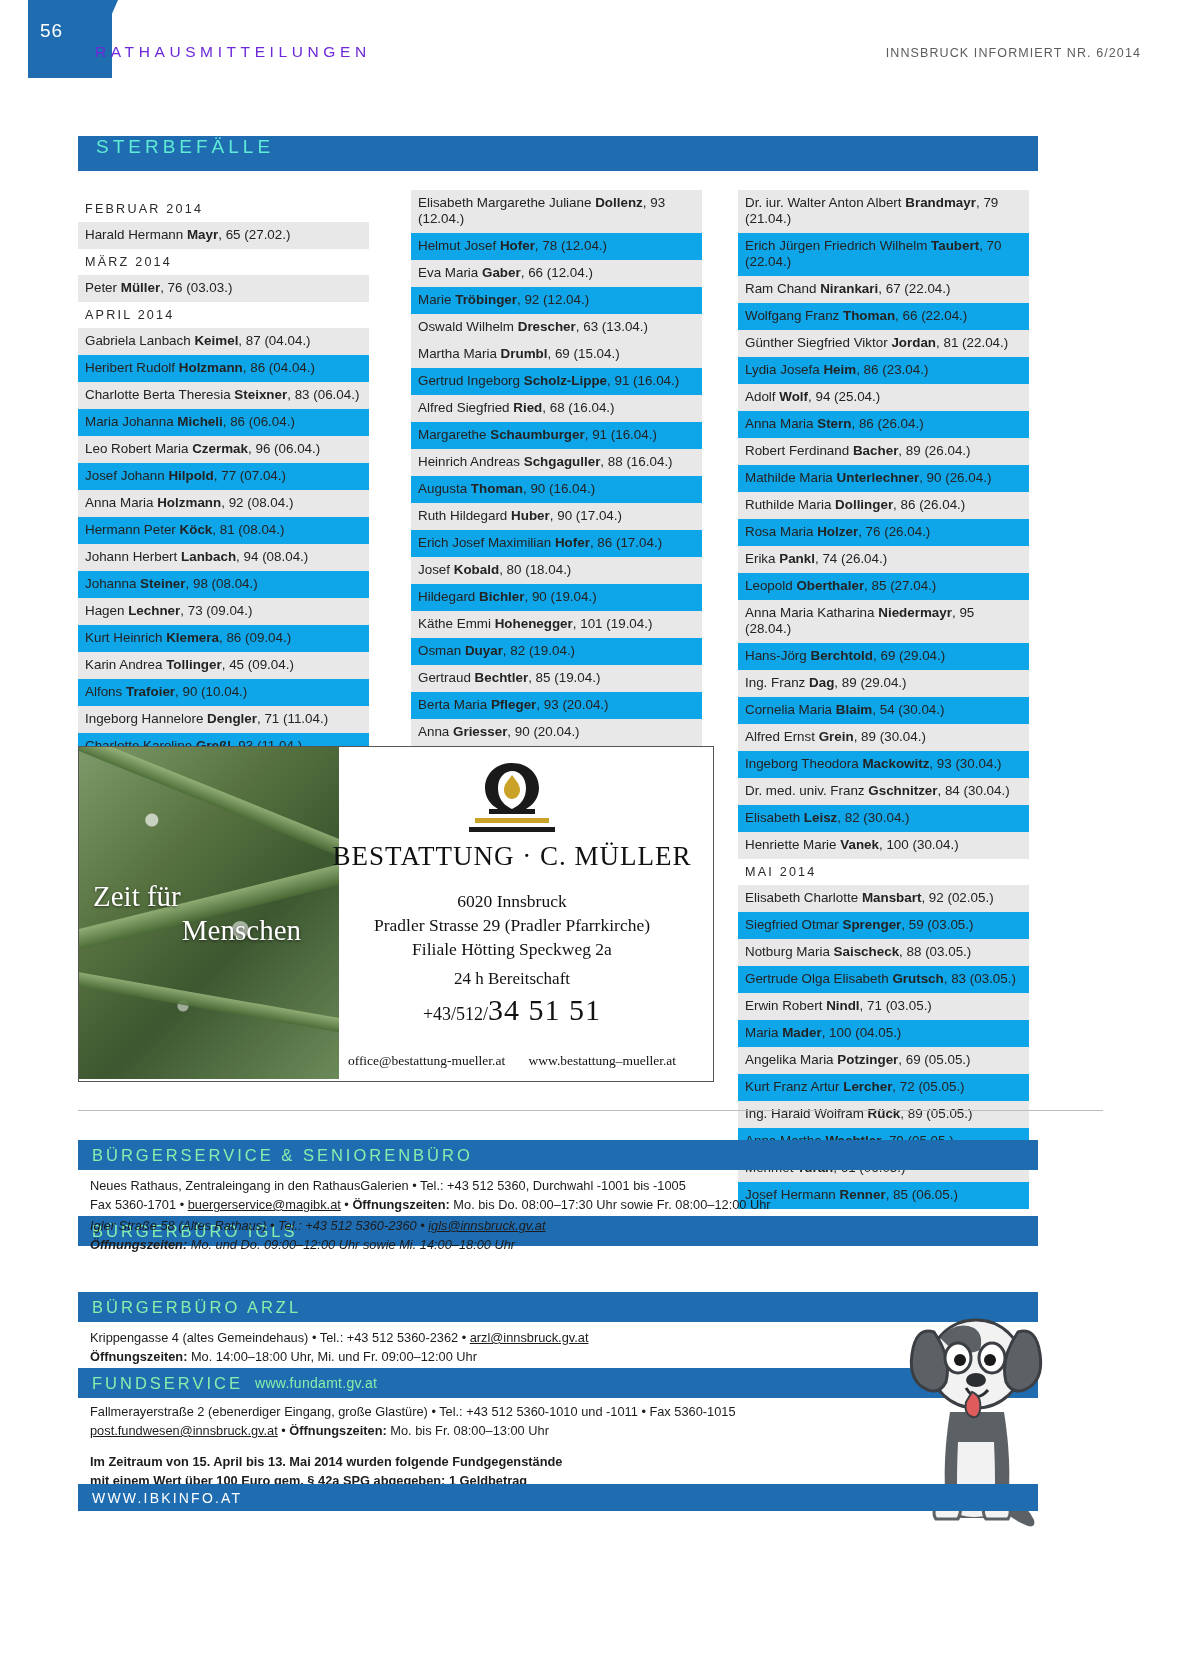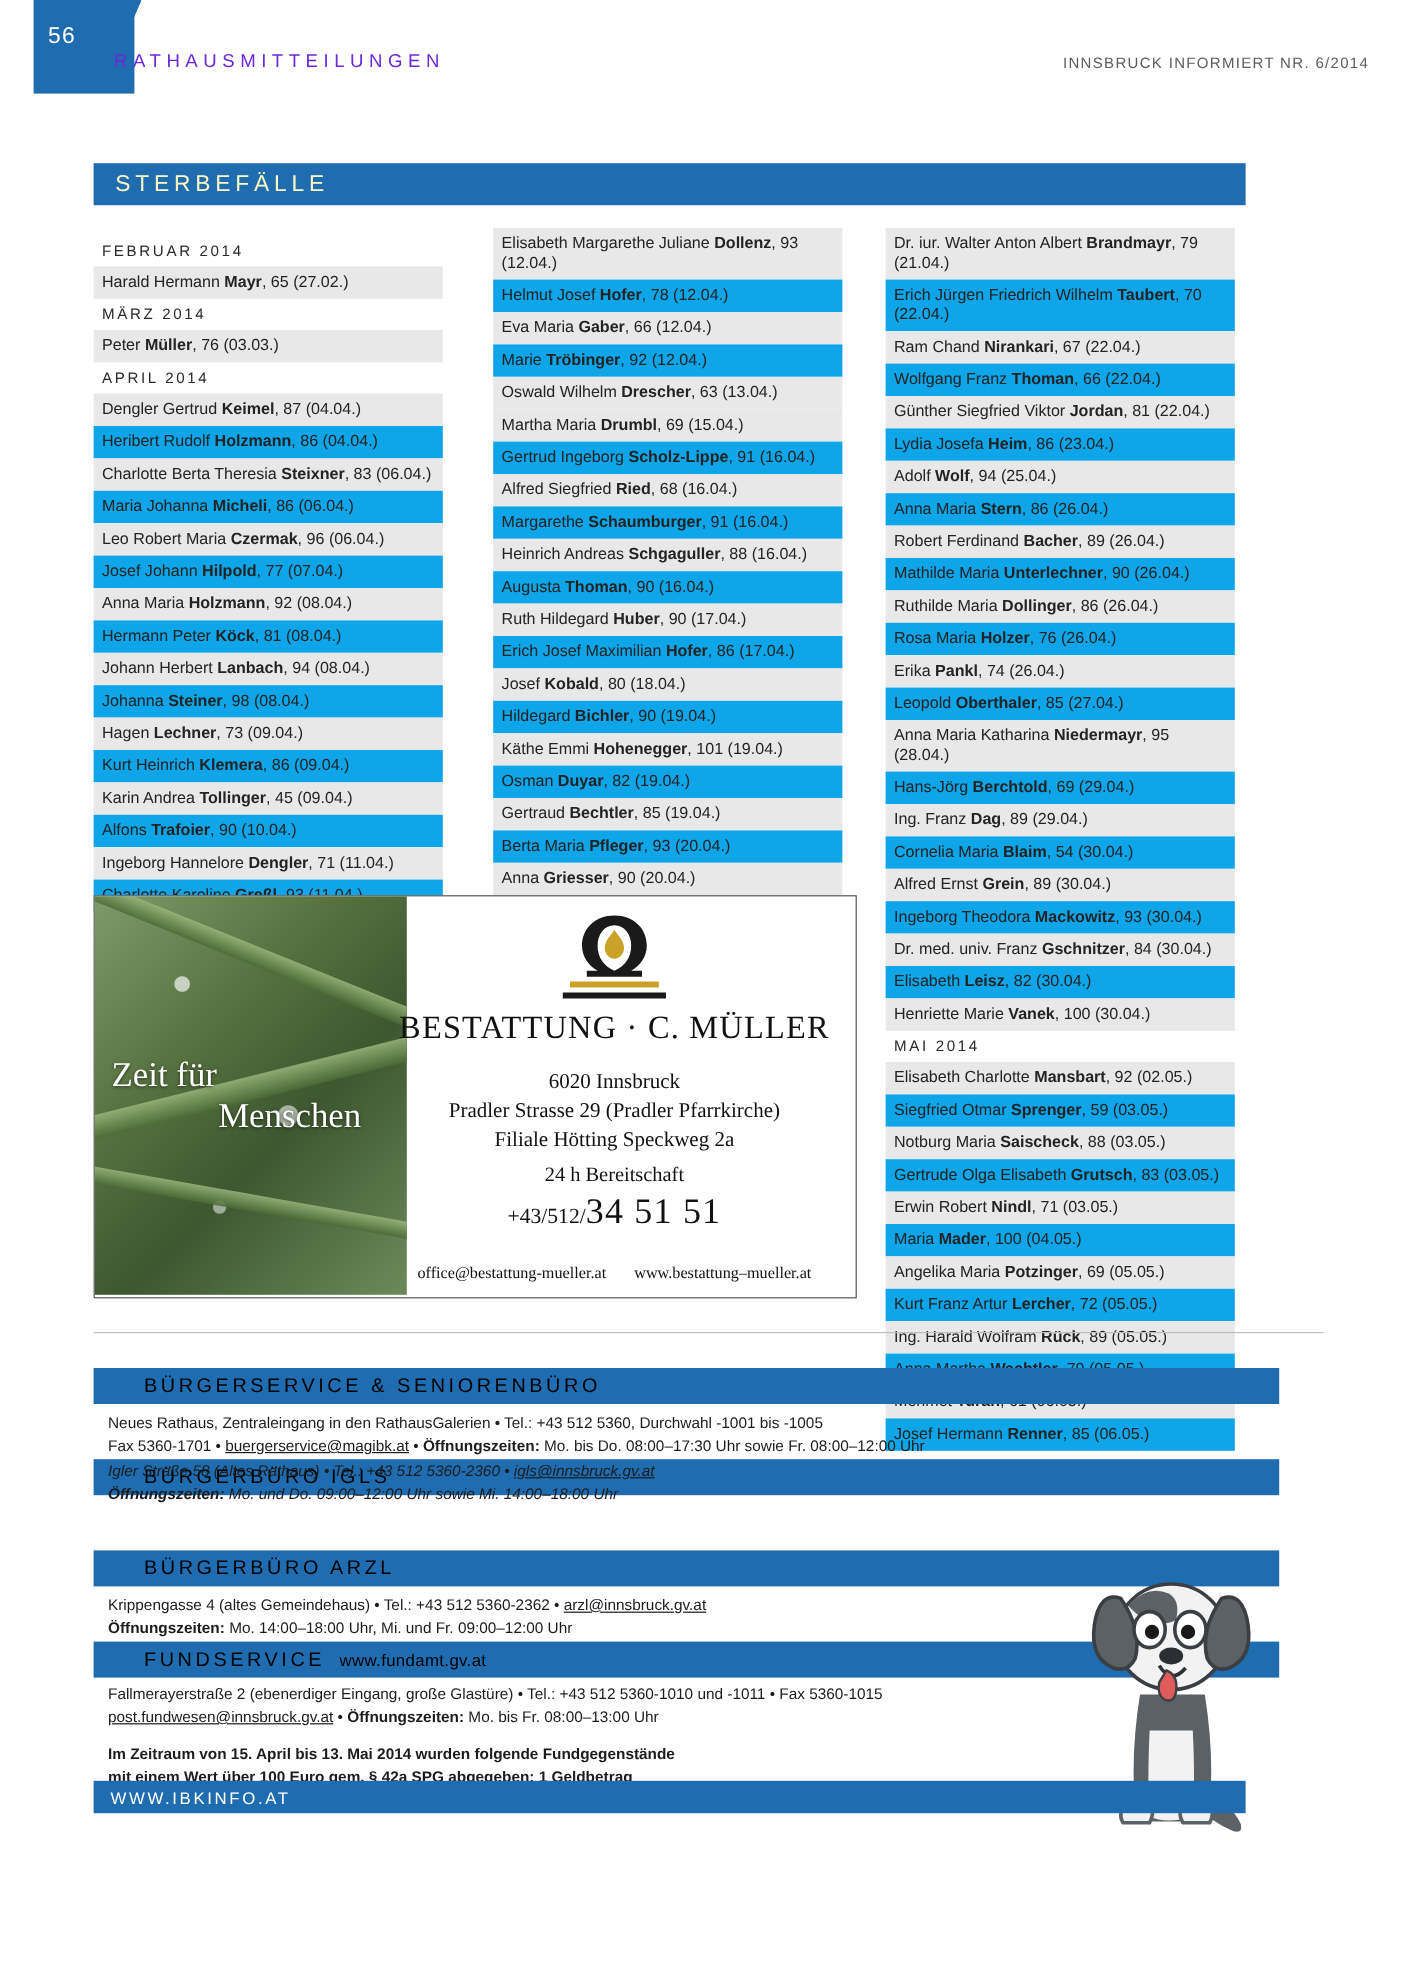--- a/index.html
+++ b/index.html
@@ -15,21 +15,21 @@
   .header{position:absolute;top:0;left:0;width:1181px;height:88px;}
   .header-band{position:absolute;top:0;left:0;width:1181px;height:88px;background:#ffffff;}
   .corner{position:absolute;top:0;left:28px;width:84px;height:78px;background:#1f6cb0;}
   .corner-skew{position:absolute;top:0;left:84px;width:34px;height:78px;background:#1f6cb0;
      clip-path:polygon(0 0,100% 0,0 100%);}
   .page-num{position:absolute;top:20px;left:40px;color:#ffffff;font-size:19px;letter-spacing:1px;}
   .header-title{position:absolute;top:43px;left:95px;font-size:15.5px;letter-spacing:4.6px;color:#6d28d9;}
   .header-right{position:absolute;top:46px;right:40px;font-size:12.5px;letter-spacing:1.1px;color:#5c5c5c;}
 
   
-  .bluebar{position:absolute;background:#1f6cb0;color:#fef9c3;display:flex;align-items:center;}
+  .bluebar{position:absolute;background:#1f6cb0;color:#5eead4;display:flex;}
   .bluebar .bt{font-size:19px;letter-spacing:4px;padding-left:18px;}
 
   
   .col{position:absolute;width:291px;}
   .col .mrow{font-size:13.4px;line-height:16px;padding:5px 7px 6px 7px;color:#232323;}
   .col .mrow.alt{background:#e8e8e8;}
   .col .mrow.plain{background:#0ea5e9;}
   .col .monthrow{font-size:12.6px;letter-spacing:2.2px;padding:6px 7px 6px 7px;color:#2a2a2a;}
   .col .mrow b{font-weight:bold;}
 
@@ -56,22 +56,22 @@
      font-family:"Liberation Serif",serif;font-size:17px;color:#111;}
   .ad-tel{position:absolute;top:246px;left:0;width:398px;text-align:center;
      font-family:"Liberation Serif",serif;font-size:18px;color:#111;}
   .ad-tel .big{font-size:30px;letter-spacing:1px;}
   .ad-mail{position:absolute;top:306px;left:0;width:398px;text-align:center;
      font-family:"Liberation Serif",serif;font-size:13.5px;color:#111;}
   .ad-mail span{margin:0 10px;}
 
   
   .hr{position:absolute;left:78px;width:1025px;height:1px;background:#bdbdbd;}
-  .infobar{position:absolute;left:78px;width:960px;height:30px;background:#1f6cb0;color:#000000;
-     display:flex;align-items:center;padding-left:28px;}
+  .infobar{position:absolute;left:78px;width:960px;height:30px;background:#1f6cb0;color:#86efac;
+     display:flex;align-items:center;}
   .infobar .t{font-size:16.5px;letter-spacing:3px;padding-left:14px;}
   .infobar .sub{font-size:14px;letter-spacing:0.3px;padding-left:12px;font-weight:normal;}
   .infotext{position:absolute;left:90px;font-size:12.8px;line-height:19px;color:#1c1c1c;}
   .infotext b{font-weight:bold;}
   .infotext u{text-decoration:underline;}
   .wwwbar{position:absolute;left:78px;width:960px;height:27px;background:#1f6cb0;color:#fff;display:flex;align-items:center;}
   .wwwbar .t{font-size:14px;letter-spacing:2.2px;padding-left:14px;}
 
   
   .dog{position:absolute;left:880px;top:1292px;width:180px;height:240px;}
@@ -91,21 +91,21 @@
 <div class="bluebar" style="left:78px;top:136px;width:960px;height:35px;">
   <div class="bt">STERBEFÄLLE</div>
 </div>
 
 <div class="col" id="col0" style="left:78px;top:196px;">
     <div class="monthrow">FEBRUAR 2014</div>
     <div class="mrow alt"><span>Harald Hermann </span><b>Mayr</b><span>, 65 (27.02.)</span></div>
     <div class="monthrow">MÄRZ 2014</div>
     <div class="mrow alt"><span>Peter </span><b>Müller</b><span>, 76 (03.03.)</span></div>
     <div class="monthrow">APRIL 2014</div>
-    <div class="mrow alt"><span>Dengler Gertrud </span><b>Keimel</b><span>, 87 (04.04.)</span></div>
+    <div class="mrow alt"><span>Gabriela Lanbach </span><b>Keimel</b><span>, 87 (04.04.)</span></div>
     <div class="mrow plain"><span>Heribert Rudolf </span><b>Holzmann</b><span>, 86 (04.04.)</span></div>
     <div class="mrow alt"><span>Charlotte Berta Theresia </span><b>Steixner</b><span>, 83 (06.04.)</span></div>
     <div class="mrow plain"><span>Maria Johanna </span><b>Micheli</b><span>, 86 (06.04.)</span></div>
     <div class="mrow alt"><span>Leo Robert Maria </span><b>Czermak</b><span>, 96 (06.04.)</span></div>
     <div class="mrow plain"><span>Josef Johann </span><b>Hilpold</b><span>, 77 (07.04.)</span></div>
     <div class="mrow alt"><span>Anna Maria </span><b>Holzmann</b><span>, 92 (08.04.)</span></div>
     <div class="mrow plain"><span>Hermann Peter </span><b>Köck</b><span>, 81 (08.04.)</span></div>
     <div class="mrow alt"><span>Johann Herbert </span><b>Lanbach</b><span>, 94 (08.04.)</span></div>
     <div class="mrow plain"><span>Johanna </span><b>Steiner</b><span>, 98 (08.04.)</span></div>
     <div class="mrow alt"><span>Hagen </span><b>Lechner</b><span>, 73 (09.04.)</span></div>

